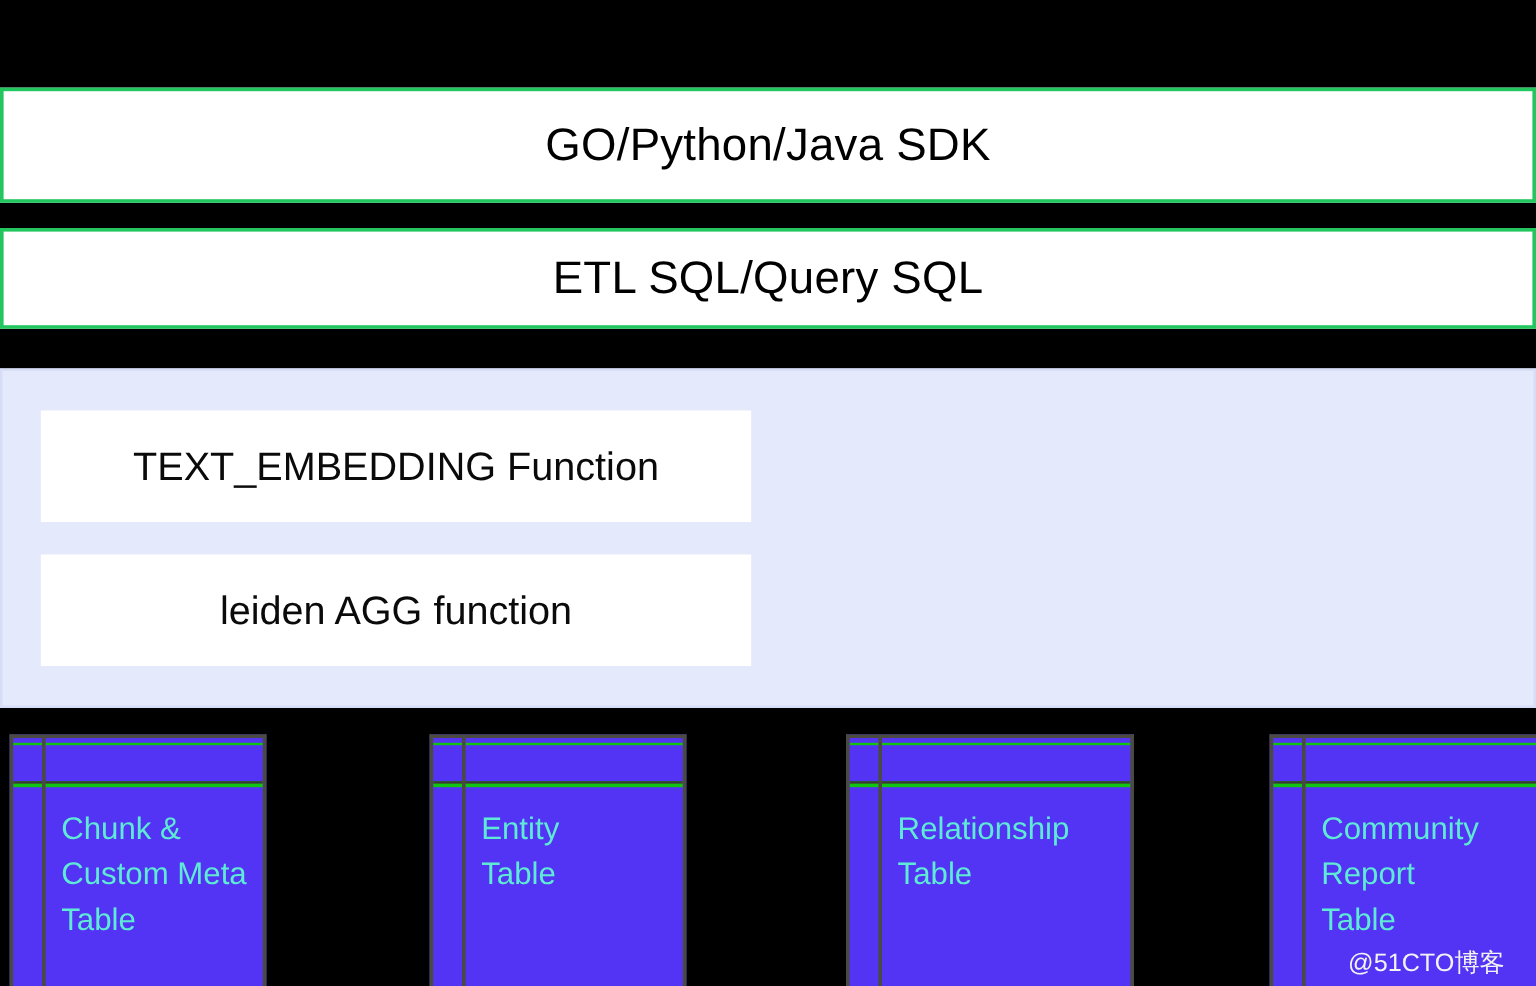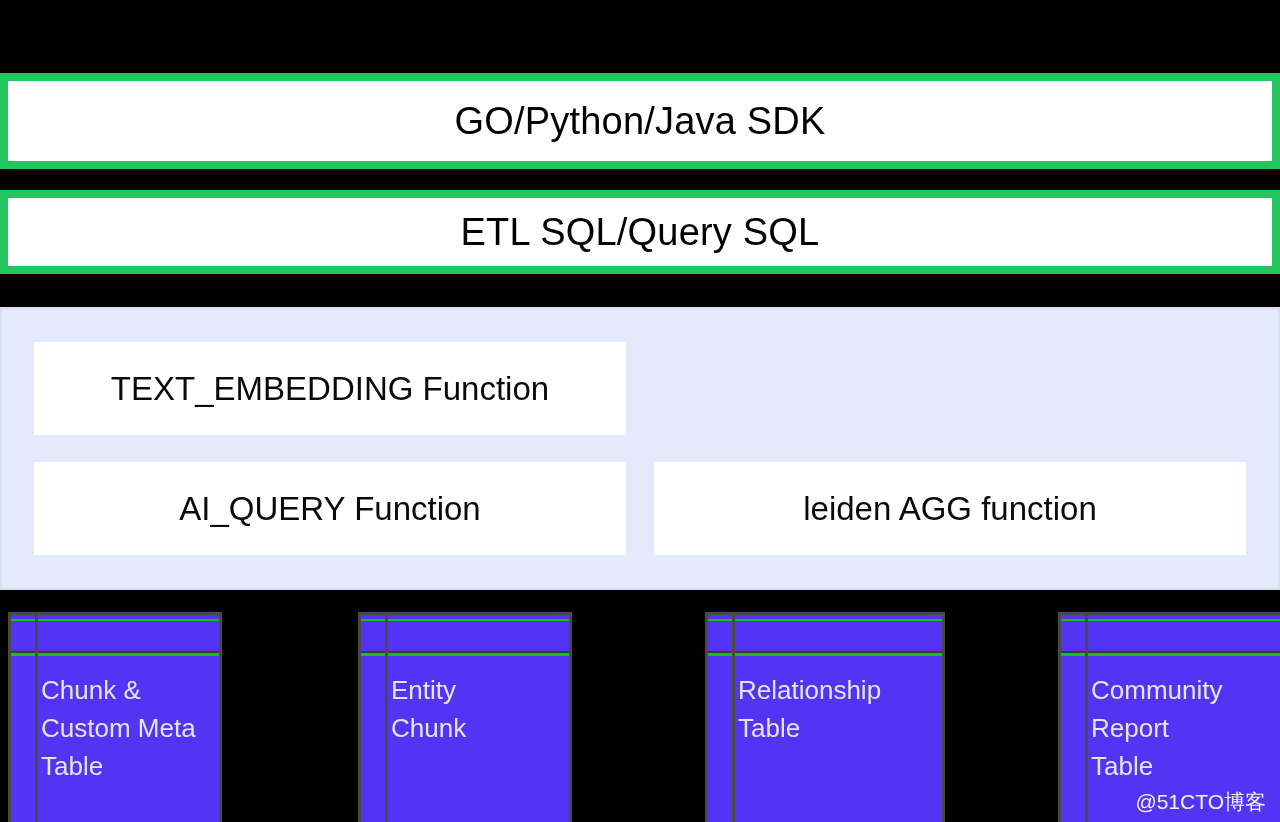--- a/index.html
+++ b/index.html
@@ -15,21 +15,21 @@
     font-family: "Liberation Sans", sans-serif;
   }
 
   
   .api-bar {
     position: absolute;
     left: 0;
     width: 1280px;
     box-sizing: border-box;
     background: #ffffff;
-    border: 8px solid #22c55e;
+    border: 3px solid #22c55e;
     display: flex;
     align-items: center;
     justify-content: center;
   }
   .api-bar.sdk   { top: 73px;  height: 96px; }
   .api-bar.etlsql{ top: 190px; height: 84px; }
 
   .api-bar-label {
     font-size: 38px;
     color: #000000;
@@ -115,44 +115,44 @@
   }
   .db-table .col-divider {
     position: absolute;
     top: 0;
     bottom: 0;
     width: 3px;
     background: #4a4a42;
   }
   .db-table .tbl-label {
     position: absolute;
-    left: 30px;
+    left: 40px;
     right: 6px;
     top: 56px;
     font-size: 26px;
     line-height: 38px;
-    color: #e5e5e5;
+    color: #5eead4;
     font-family: "Liberation Sans", sans-serif;
     white-space: pre-line;
   }
 
   
   #db-0 { left: 8px;    width: 214px; }
   #db-0 .col-divider { left: 24px; }
   #db-1 { left: 358px;  width: 214px; }
   #db-1 .col-divider { left: 24px; }
   #db-2 { left: 705px;  width: 240px; }
   #db-2 .col-divider { left: 24px; }
   #db-3 { left: 1058px; width: 232px; }
   #db-3 .col-divider { left: 24px; }
 
   
   .watermark {
     position: absolute;
-    right: 14px;
+    right: 26px;
     bottom: 6px;
     font-size: 21px;
     color: #f2f2f2;
     font-family: "Liberation Sans", sans-serif;
     white-space: nowrap;
     z-index: 20;
   }
 </style>
 </head>
 <body>
@@ -168,23 +168,20 @@
 <div class="func-panel">
 
   <div class="func-row">
     <div class="func-box">
       <span class="func-box-label">TEXT_EMBEDDING Function</span>
     </div>
   </div>
 
   <div class="func-row">
     <div class="func-box">
-      <span class="func-box-label">AI_QUERY Function</span>
-    </div>
-    <div class="func-box">
       <span class="func-box-label">leiden AGG function</span>
     </div>
   </div>
 
 </div>
 
 <div class="tables-strip">
 
   <div class="db-table" id="db-0">
     <div class="hdr-line-top"></div>
@@ -193,21 +190,21 @@
     <div class="tbl-label">Chunk &amp;
 Custom Meta
 Table</div>
   </div>
 
   <div class="db-table" id="db-1">
     <div class="hdr-line-top"></div>
     <div class="hdr-line-mid"></div>
     <div class="col-divider"></div>
     <div class="tbl-label">Entity
-Chunk</div>
+Table</div>
   </div>
 
   <div class="db-table" id="db-2">
     <div class="hdr-line-top"></div>
     <div class="hdr-line-mid"></div>
     <div class="col-divider"></div>
     <div class="tbl-label">Relationship
 Table</div>
   </div>
 

